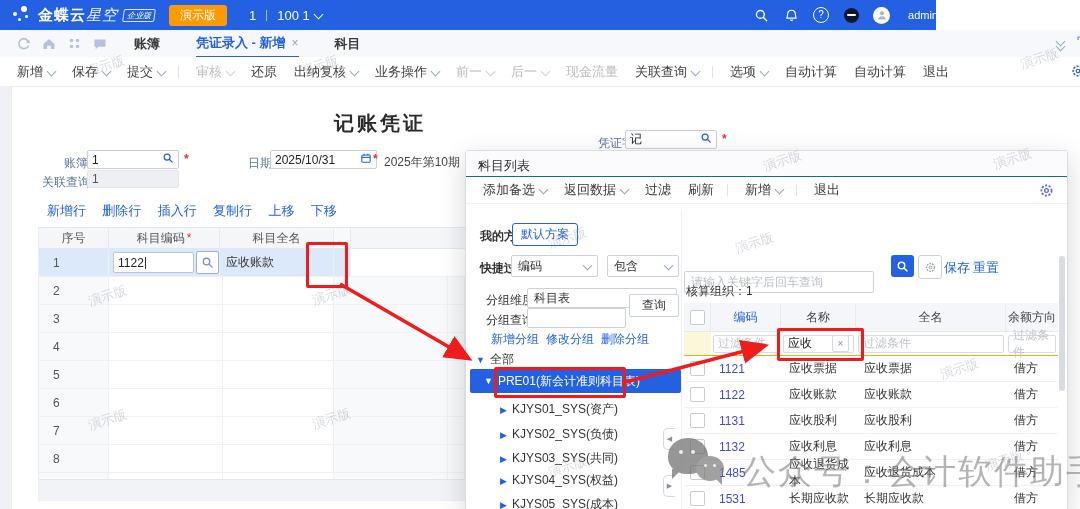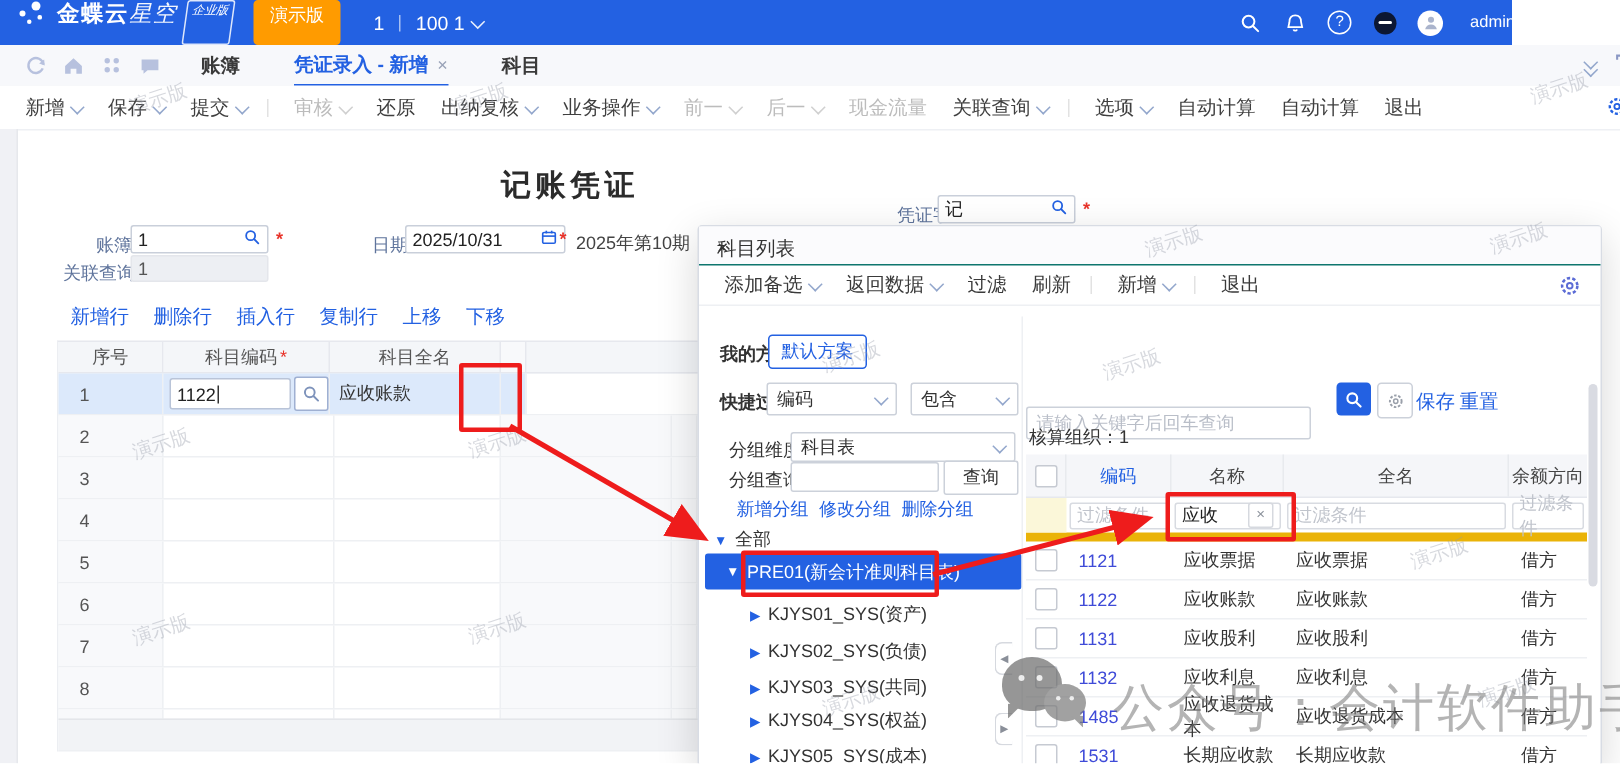--- a/index.html
+++ b/index.html
@@ -1,20 +1,20 @@
 <!DOCTYPE html>
 <html><head>
 <meta charset="utf-8">
 <style>
   html,body{margin:0;padding:0;background:#fff}
   #stage{position:relative;width:1080px;height:509px;overflow:hidden;background:#fff;
     font-family:"Liberation Sans","DejaVu Sans",sans-serif;font-size:12px;color:#333}
   .abs{position:absolute}
   
-  .topbar{position:absolute;left:0;top:0;width:1008px;height:30px;background:#2361e2;display:flex;color:#fff}
+  .topbar{position:absolute;left:0;top:0;width:936px;height:30px;background:#2361e2;display:flex;align-items:center;color:#fff}
   .logo-dots{position:relative;width:22px;height:20px;margin-left:12px}
   .logo-dots i{position:absolute;background:#fff;border-radius:50%}
   .brand{font-size:15px;margin-left:4px;letter-spacing:1px}
   .brand b{font-weight:700}.brand em{font-style:italic;font-weight:300;opacity:.95}
   .ed-badge{font-size:8px;border:1px solid rgba(255,255,255,.85);border-radius:2px;padding:0 3px;margin-left:5px;transform:skewX(-8deg);font-style:italic}
   .demo-badge{background:#ff9b00;color:#fff;font-size:12px;padding:2px 11px;border-radius:3px;margin-left:14px}
   .orgsel{display:flex;align-items:center;margin-left:22px;font-size:13px}
   .orgsel .bar{width:1px;height:11px;background:rgba(255,255,255,.6);margin:0 10px}
   .cv{display:inline-block;width:6px;height:6px;border-right:1.4px solid #93a7cc;border-bottom:1.4px solid #93a7cc;transform:rotate(45deg);margin:0 0 2px 5px;vertical-align:middle}
   .cv-w{border-color:rgba(255,255,255,.9)}
@@ -72,33 +72,33 @@
   .p-toolbar .sep{width:1px;height:12px;background:#e2e2e2;margin-left:13px}
   .p-gear{position:absolute;right:12px;top:31px;color:#5b6bd5}
   .plan-btn{position:absolute;left:46px;top:72px;border:1px solid #2361e2;color:#2361e2;font-size:12px;padding:2px 8px;border-radius:3px;background:#fff}
   .psel{position:absolute;border:1px solid #ccd1da;border-radius:2px;background:#fff;display:flex;align-items:center;padding:0 6px;box-sizing:border-box;font-size:12px;color:#333}
   .psel .cv{margin-left:auto}
   .pinp{position:absolute;border:1px solid #ccd1da;border-radius:2px;background:#fff;font-size:12px;display:flex;align-items:center;padding:0 6px;box-sizing:border-box;color:#b9bec8}
   .srch-btn{position:absolute;left:425px;top:104px;width:23px;height:22px;background:#2361e2;border-radius:3px;color:#fff;display:flex;align-items:center;justify-content:center}
   .gear-btn{position:absolute;left:452px;top:104px;width:22px;height:22px;border:1px solid #ccd1da;border-radius:3px;color:#9aa0aa;display:flex;align-items:center;justify-content:center;background:#fff}
   .blink{color:#2361e2;font-size:13px;position:absolute;cursor:pointer;text-decoration:none}
   .bold-lab{font-weight:700;color:#333;font-size:12px;position:absolute}
-  .qbtn{position:absolute;left:163px;top:156px;width:48px;height:21px;border:1px solid #ccd1da;border-radius:2px;background:#fff;font-size:12px;color:#333;display:flex;align-items:center;justify-content:center}
+  .qbtn{position:absolute;left:163px;top:143px;width:48px;height:21px;border:1px solid #ccd1da;border-radius:2px;background:#fff;font-size:12px;color:#333;display:flex;align-items:center;justify-content:center}
   .tree-sel{position:absolute;left:4px;top:218px;width:211px;height:24px;background:#2361e2;border-radius:2px;color:#fff;display:flex;align-items:center;padding-left:14px;box-sizing:border-box;font-size:12px}
   .tree-item{position:absolute;left:34px;font-size:12px;color:#333;white-space:nowrap}
   .tcaret{color:#2361e2;font-size:9px;margin-right:5px}
   .tree-sel .tcaret{color:#fff}
   .vdiv{position:absolute;left:215px;top:60px;width:1px;height:299px;background:#eef0f3}
   .handle{position:absolute;left:197px;width:11px;height:20px;background:#fff;border:1px solid #d6d9df;border-right:none;border-radius:5px 0 0 5px;display:flex;align-items:center;justify-content:center;font-size:7px;color:#8a8f99}
   
   .ptab{position:absolute;left:218px;top:152px;width:374px}
   .pt-head{display:flex;height:28px;background:#f5f6f9;border-bottom:1px solid #e6e8ee;align-items:center}
   .pt-head div{display:flex;align-items:center;justify-content:center;font-size:12px;color:#444;border-right:1px solid #e8eaee;height:100%;box-sizing:border-box}
   .p0{width:27px}.p1{width:70px}.p2{width:75px}.p3{width:150px}.p4{width:52px}
-  .pt-filter{display:flex;height:23px;border-bottom:6px solid #eab308}
+  .pt-filter{display:flex;height:23px;border-bottom:1px solid #eab308}
   .pt-filter div{box-sizing:border-box;display:flex;align-items:center}
   .fcell{padding:2px}
   .fcell .fi{width:100%;height:18px;border:1px solid #d8dbe1;border-radius:2px;display:flex;align-items:center;padding:0 4px;color:#c0c4cc;font-size:12px;box-sizing:border-box;background:#fff}
   .yellow{background:#fbf7d9}
   .clear-x{margin-left:auto;width:15px;height:15px;border:1px solid #d6d9df;border-radius:2px;color:#8c929c;font-size:10px;display:flex;align-items:center;justify-content:center;background:#fff}
   .pt-row{display:flex;height:25px;border-bottom:1px solid #eef0f3;align-items:center}
   .pt-row div{box-sizing:border-box;display:flex;align-items:center;padding-left:8px}
   .pt-row .p0{justify-content:center;padding-left:0}
   .codec{color:#3f4bd8}
   .chk{width:13px;height:13px;border:1px solid #c6cad2;border-radius:2px;background:#fff}

